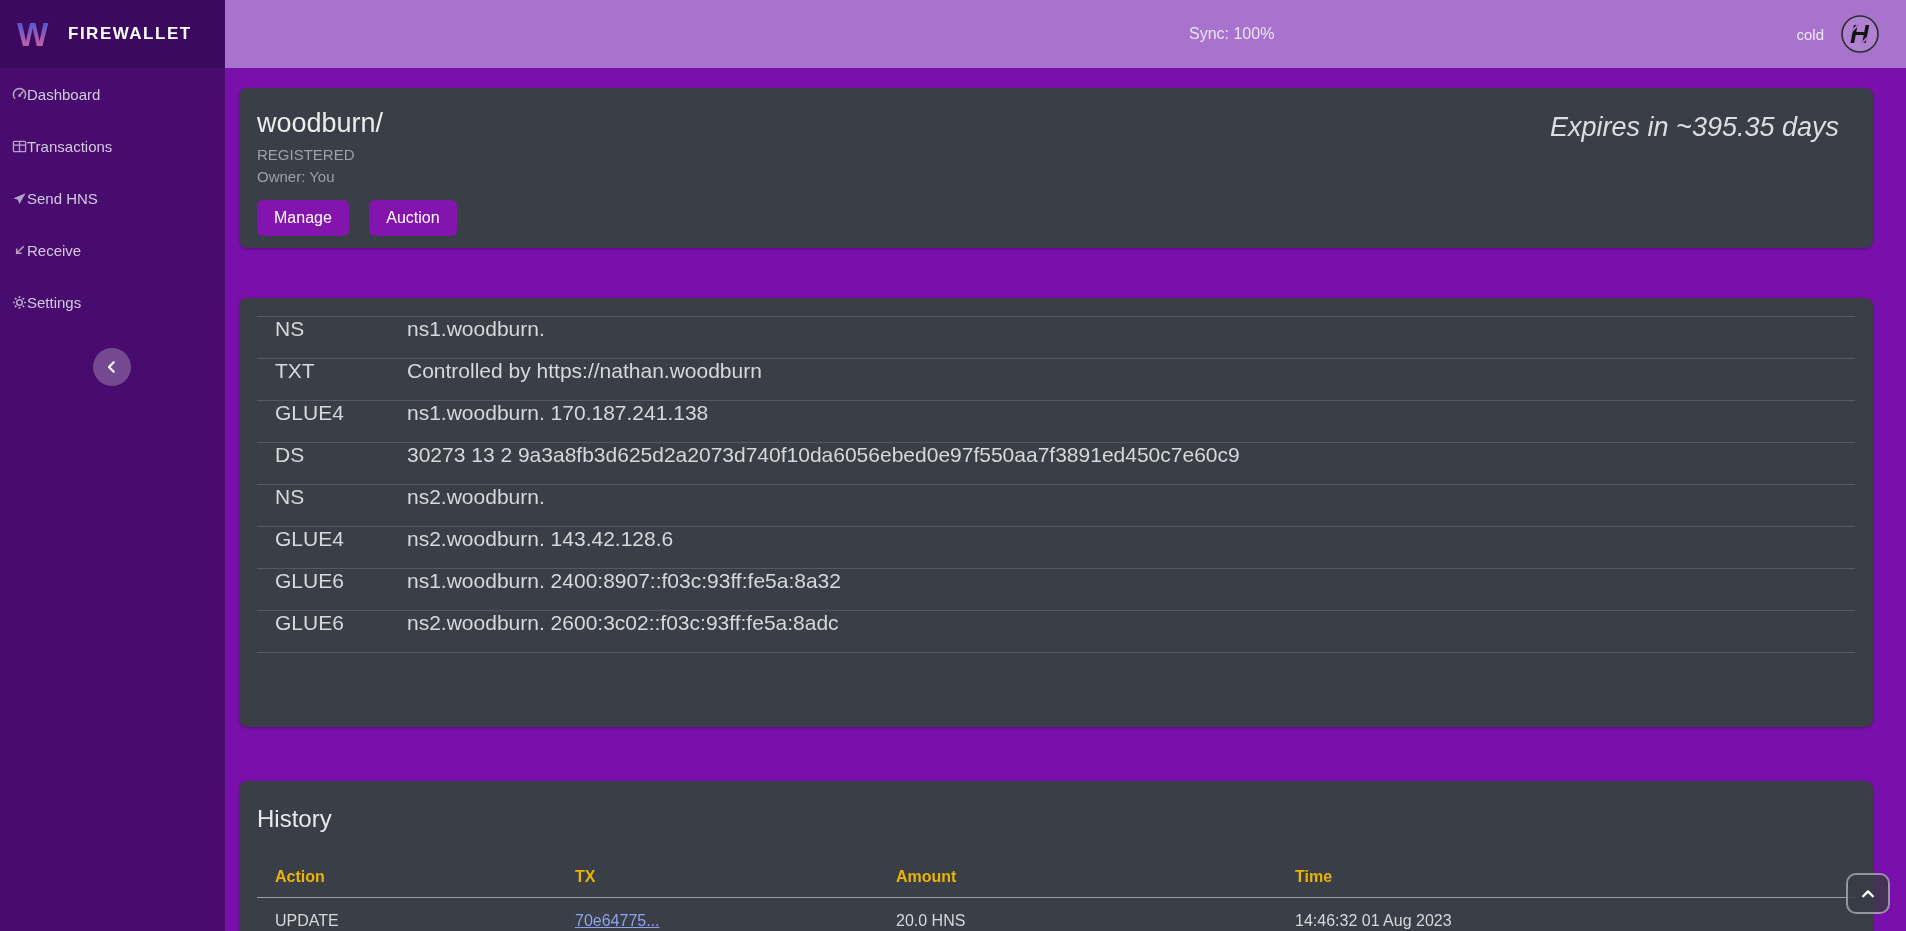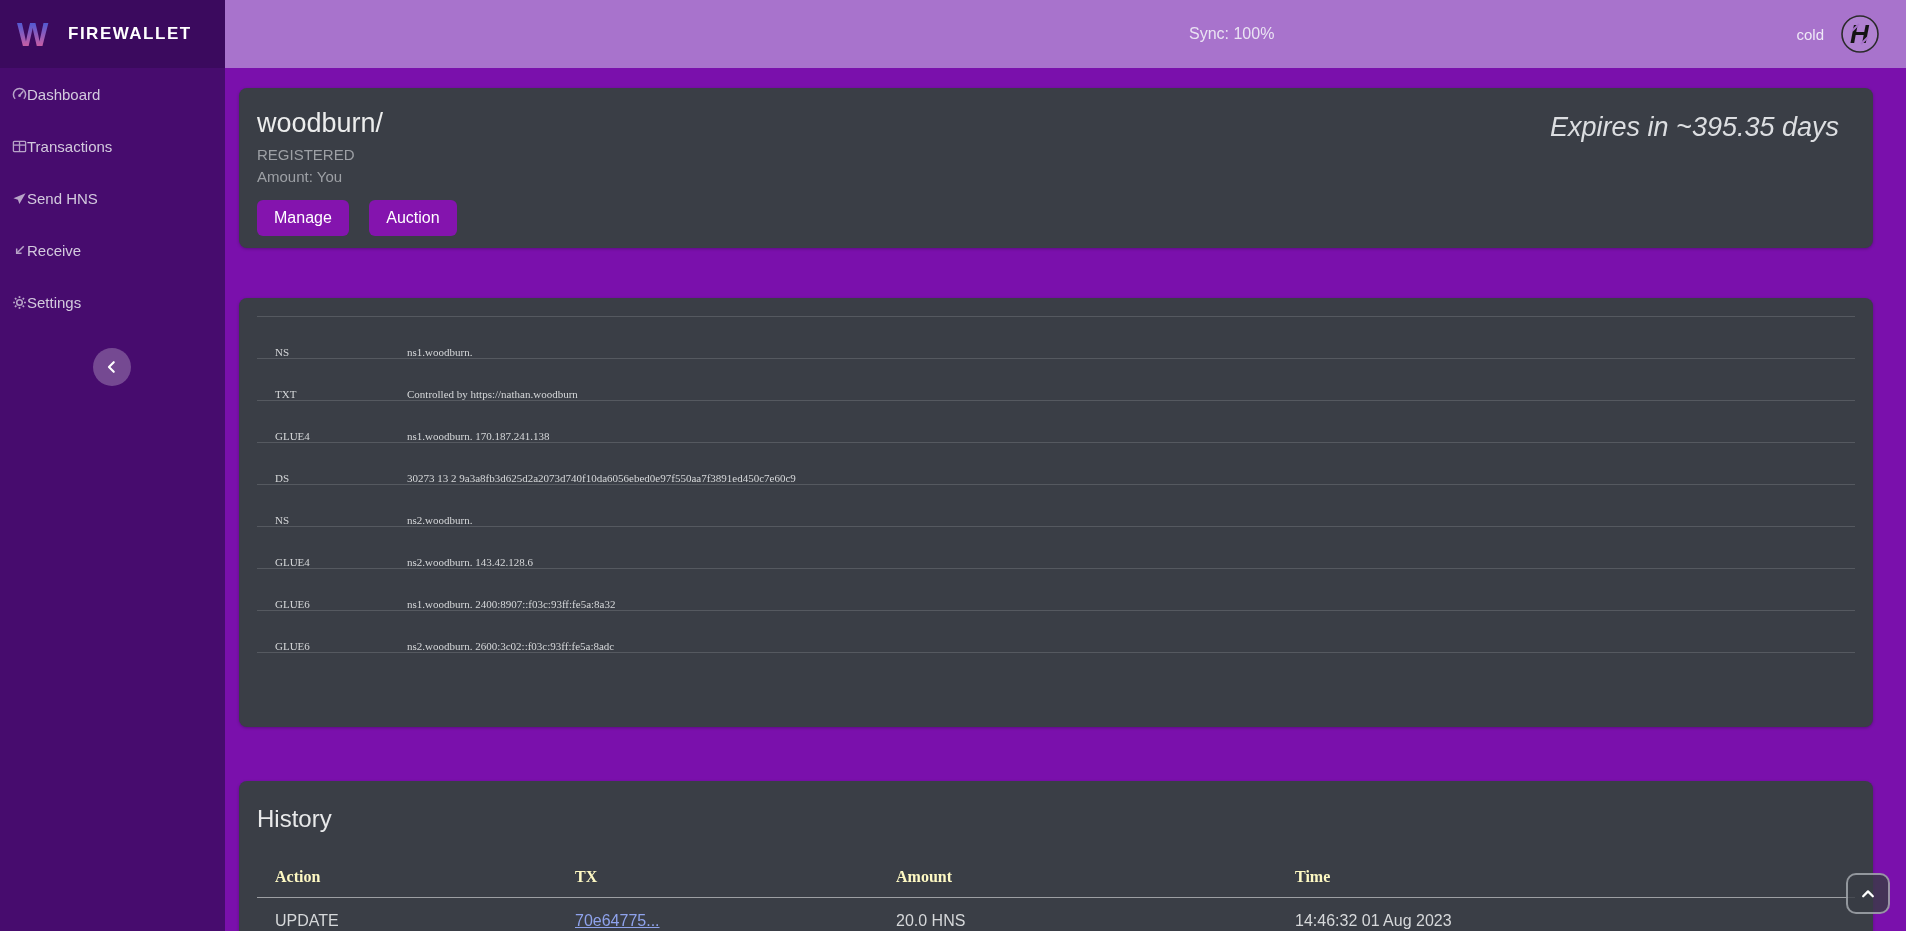--- a/index.html
+++ b/index.html
@@ -38,27 +38,27 @@
   .name-title{font-size:27px;color:#eceded;font-weight:400;margin:2px 0 7px;}
   .name-status{font-size:15px;color:#9da0a5;margin:0 0 5px;}
   .name-owner{font-size:15px;color:#9da0a5;margin:0 0 15px;}
   .btn{background:#8414AE;color:#fff;border:none;border-radius:6px;padding:9px 17px;font-size:16px;
     margin-right:16px;cursor:pointer;font-family:inherit;}
   .expires{position:absolute;right:34px;top:24px;font-size:27px;color:#dcdee1;font-style:italic;}
   .section-title{font-size:24px;color:#e8e9ea;font-weight:400;margin:6px 0 24px;}
   
   .dns-card{margin-top:50px;height:429px;padding:18px;}
   .dns-table{border-top:1px solid rgba(255,255,255,.14);}
-  .dns-row{display:flex;height:41px;align-items:flex-end;border-bottom:1px solid rgba(255,255,255,.14);font-size:11px;font-family:Liberation Serif, serif;}
+  .dns-row{display:flex;height:41px;align-items:flex-start;border-bottom:1px solid rgba(255,255,255,.14);font-size:21px;}
   .dns-type{width:150px;padding-left:18px;box-sizing:border-box;flex:0 0 auto;}
   .dns-value{flex:1;}
   
   .history-card{margin-top:54px;height:260px;padding:18px;}
   .h-row{display:grid;grid-template-columns:318px 321px 399px 1fr;align-items:center;}
-  .h-head{height:40px;font-weight:bold;color:#fef9c3;font-size:16px;border-bottom:1px solid rgba(255,255,255,.5);font-family:Liberation Serif, serif;}
+  .h-head{height:40px;font-weight:bold;color:#eab308;font-size:16px;border-bottom:1px solid rgba(255,255,255,.5);}
   .h-data{height:46px;border-bottom:1px solid rgba(255,255,255,.14);font-size:16px;}
   .h-cell:first-child{padding-left:18px;}
   .tx-link{color:#8FA3EC;text-decoration:underline;cursor:pointer;}
   
   .scroll-top{position:absolute;left:1846px;top:873px;width:44px;height:41px;border-radius:10px;
     background:rgba(56,60,68,.82);border:2px solid rgba(222,226,230,.55);color:#fff;z-index:10;
     display:flex;align-items:center;justify-content:center;cursor:pointer;}
   .scroll-top svg{width:14px;height:14px;}
 </style>
 </head>
@@ -142,21 +142,21 @@
       <line x1="21" y1="30" x2="28" y2="23" stroke="#A873CC" stroke-width="2"></line>
     </svg>
   </div>
 </header>
 
 <main class="main">
 
   <section class="card name-card">
     <h1 class="name-title">woodburn/</h1>
     <p class="name-status">REGISTERED</p>
-    <p class="name-owner">Amount: You</p>
+    <p class="name-owner">Owner: You</p>
     <button class="btn">Manage</button>
     <button class="btn">Auction</button>
     <div class="expires">Expires in ~395.35 days</div>
   </section>
 
   <section class="card dns-card">
     <div class="dns-table">
 
     <div class="dns-row">
         <span class="dns-type">NS</span>

